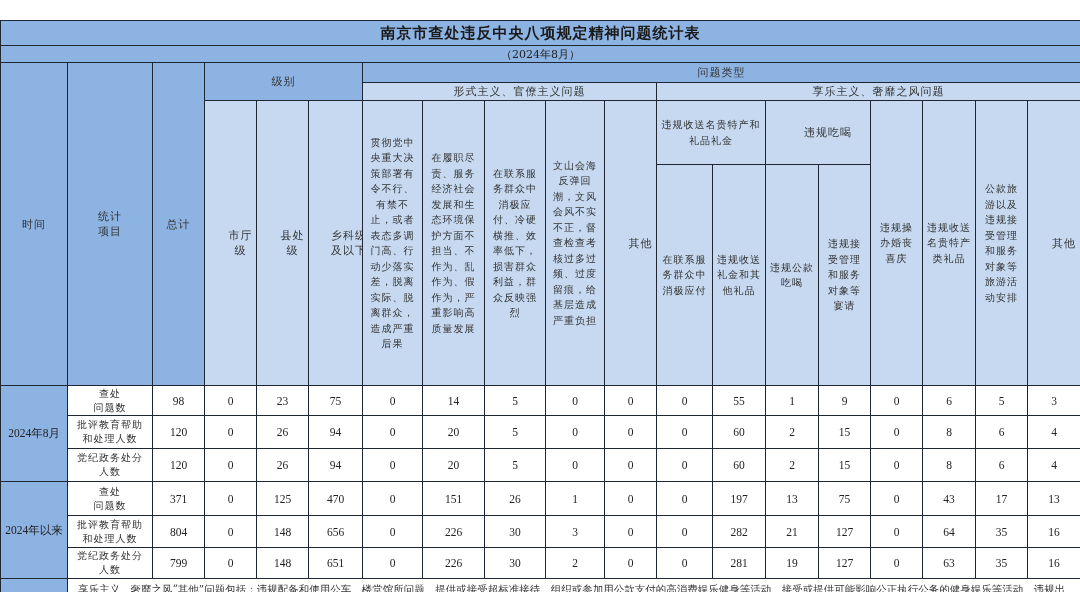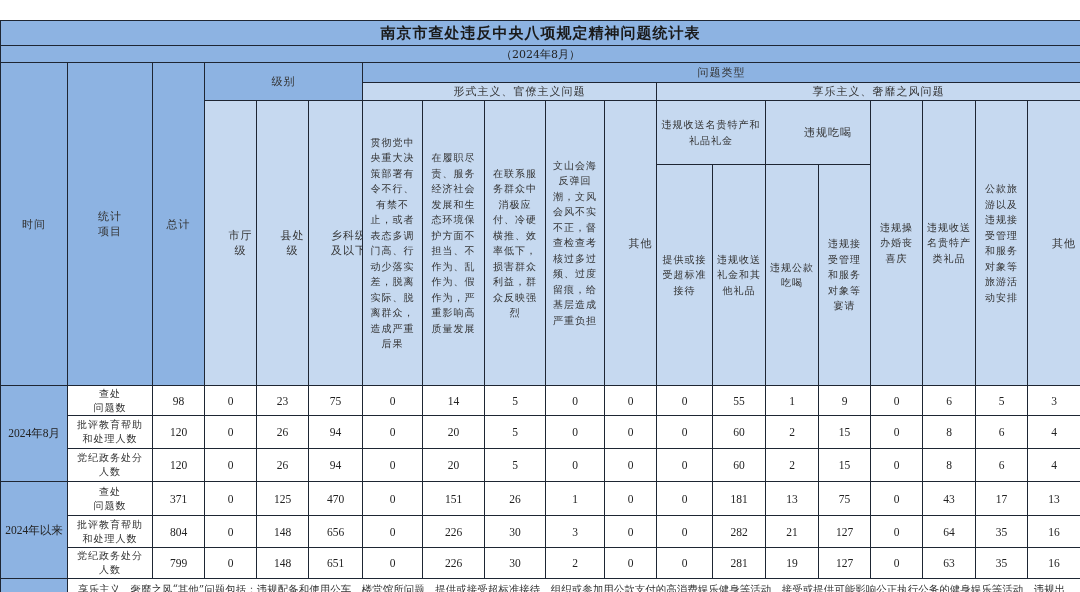--- a/index.html
+++ b/index.html
@@ -71,21 +71,21 @@
     <td rowspan="2" class="light vt">文山会海反弹回潮，文风会风不实不正，督查检查考核过多过频、过度留痕，给基层造成严重负担</td>
     <td rowspan="2" class="light h">其他</td>
     <td colspan="2" class="light vt">违规收送名贵特产和礼品礼金</td>
     <td colspan="2" class="light h">违规吃喝</td>
     <td rowspan="2" class="light vt">违规操办婚丧喜庆</td>
     <td rowspan="2" class="light vt">违规收送名贵特产类礼品</td>
     <td rowspan="2" class="light vt">公款旅游以及违规接受管理和服务对象等旅游活动安排</td>
     <td rowspan="2" class="light h">其他</td>
   </tr>
   <tr style="height:221px">
-    <td class="light vt">提供或接受超标准接待</td>
+    <td class="light vt">在联系服务群众中消极应付</td>
     <td class="light vt">违规收送礼金和其他礼品</td>
     <td class="light vt">违规公款吃喝</td>
     <td class="light vt">违规接受管理和服务对象等宴请</td>
   </tr>
 
   <tr style="height:30px">
     <td rowspan="3" class="dark time">2024年8月</td>
     <td class="white item"><span>查处</span><br><span>问题数</span></td>
     <td class="white num">98</td>
     <td class="white num">0</td>
@@ -151,21 +151,21 @@
     <td class="white num">371</td>
     <td class="white num">0</td>
     <td class="white num">125</td>
     <td class="white num">470</td>
     <td class="white num">0</td>
     <td class="white num">151</td>
     <td class="white num">26</td>
     <td class="white num">1</td>
     <td class="white num">0</td>
     <td class="white num">0</td>
-    <td class="white num">181</td>
+    <td class="white num">197</td>
     <td class="white num">13</td>
     <td class="white num">75</td>
     <td class="white num">0</td>
     <td class="white num">43</td>
     <td class="white num">17</td>
     <td class="white num">13</td>
   </tr>
   <tr style="height:32px">
     <td class="white item"><span>批评教育帮助</span><br><span>和处理人数</span></td>
     <td class="white num">804</td>

